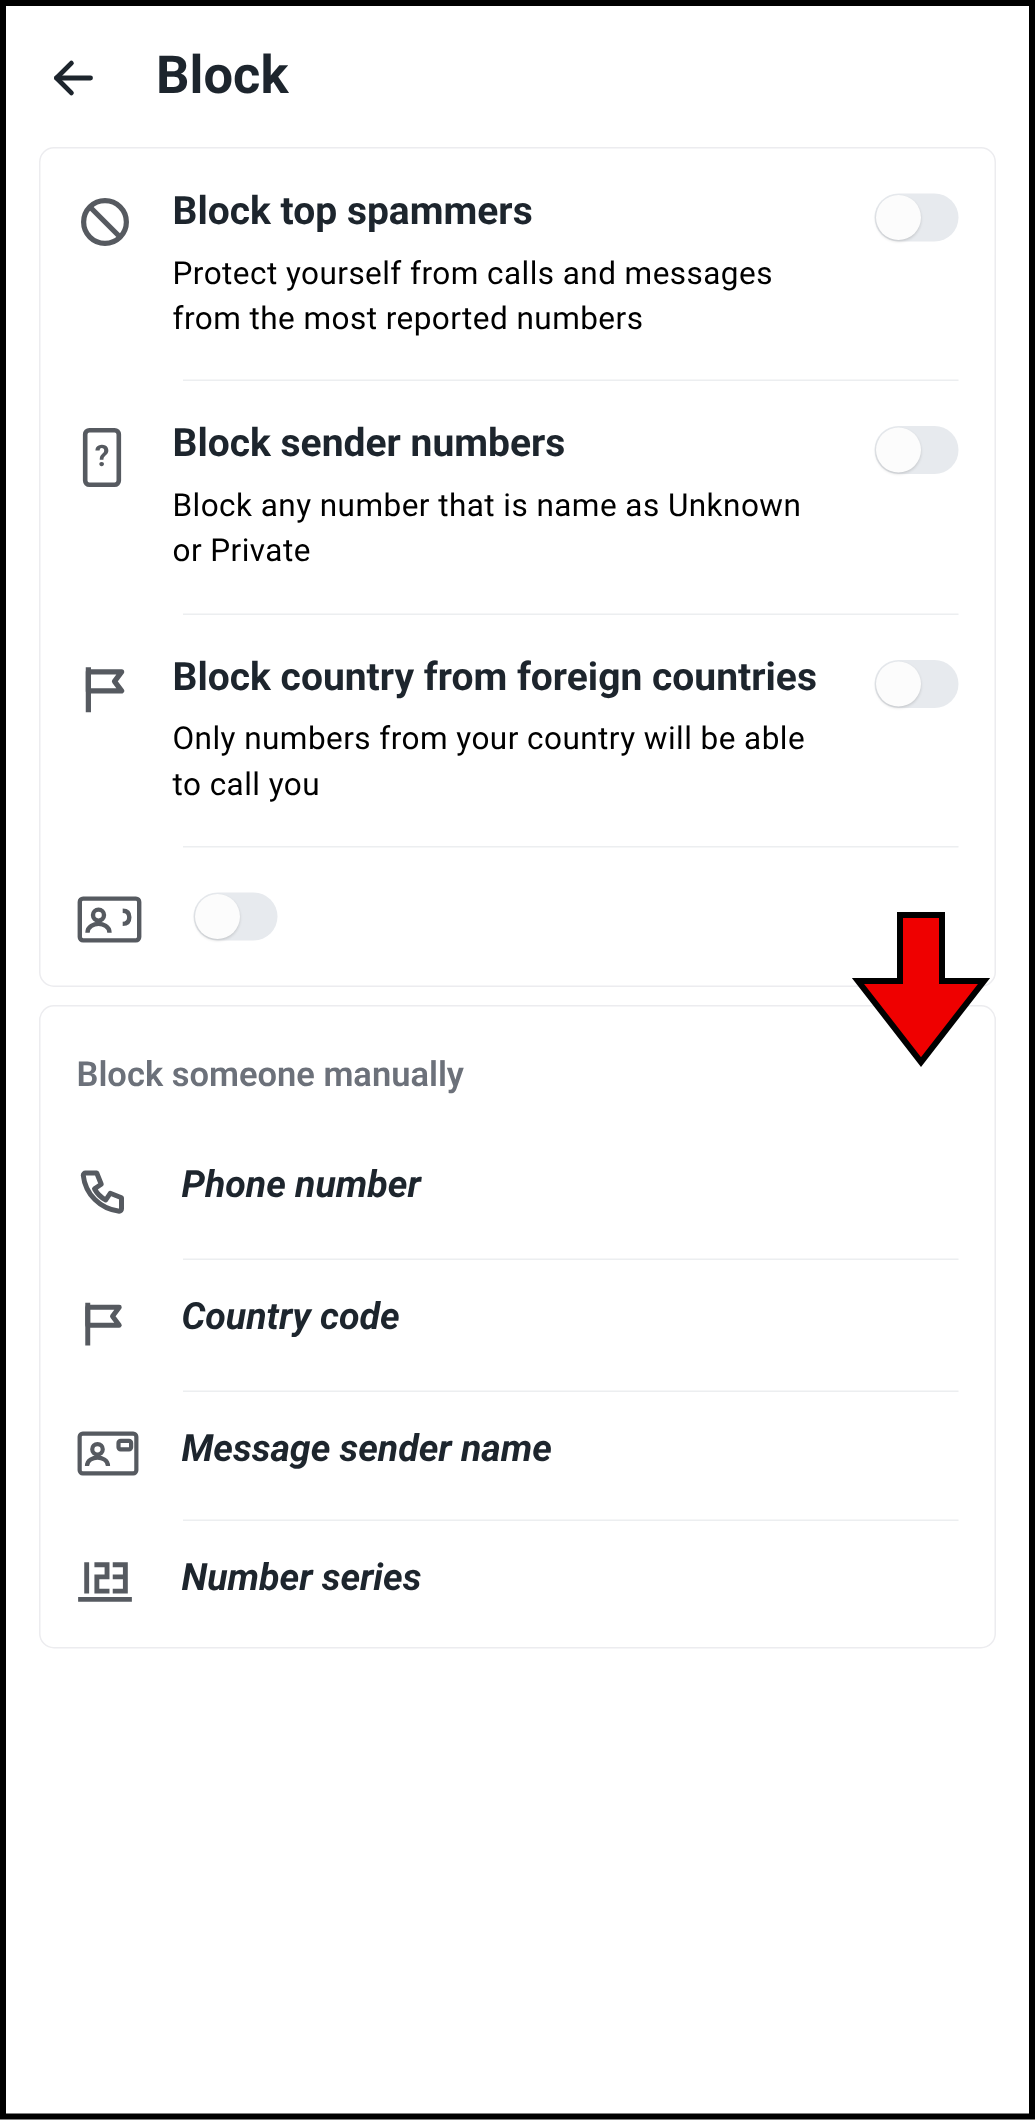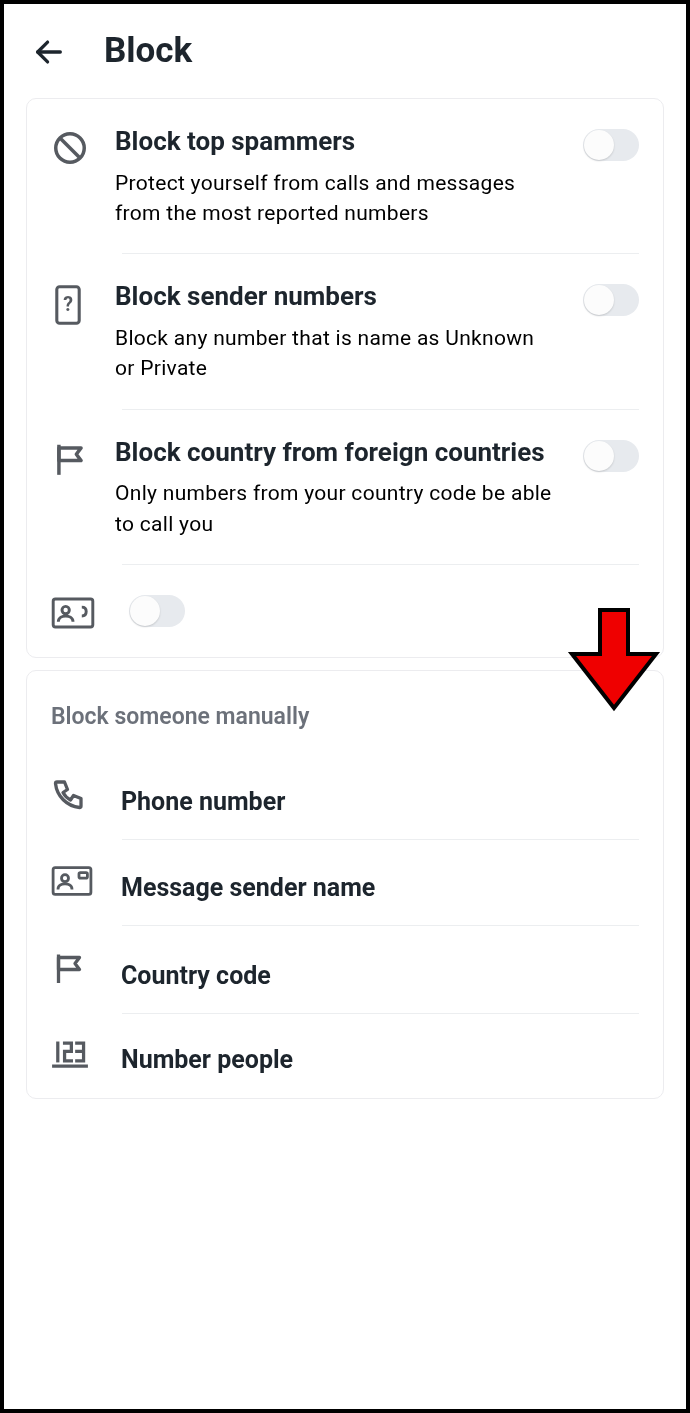--- a/index.html
+++ b/index.html
@@ -102,24 +102,25 @@
     box-shadow: 0 1px 2px rgba(0,0,0,.15);
   }
   .section-title {
     font-size: 23px;
     font-weight: 600;
     color: #6c717a;
     padding: 32px 24px 22px 24px;
   }
   .list-row {
     display: flex;
-    align-items: flex-end;
+    align-items: flex-start;
     padding: 24px 24px 24px 24px;
     position: relative;
     cursor: pointer;
+    font-style: italic;
   }
   .list-row::after{
     content:"";
     position:absolute;
     left: 95px; right: 24px; bottom:0;
     height:1px;
     background:#eceef0;
   }
   .list-row:last-child::after{ display:none; }
   .list-icon {
@@ -192,21 +193,21 @@
 
   <div class="row indent-divider">
     <div class="icon-col">
       <svg width="38" height="38" viewBox="0 0 24 24" fill="none" stroke="currentColor" stroke-width="2.2" stroke-linejoin="round">
           <line x1="5" y1="3" x2="5" y2="22"></line>
           <path d="M5 5 L19 5 L16 9 L19 13 L5 13 Z"></path>
         </svg>
     </div>
     <div class="content-col">
       <div class="row-title">Block country from foreign countries</div>
-      <div class="row-sub">Only numbers from your country code be able to call you</div>
+      <div class="row-sub">Only numbers from your country will be able to call you</div>
     </div>
     <div class="toggle-col">
       <div class="toggle">
           <div class="knob"></div>
         </div>
     </div>
   </div>
 
   <div class="row">
     <div class="icon-col">
@@ -233,50 +234,50 @@
     <div class="list-icon">
       <svg width="36" height="36" viewBox="0 0 24 24" fill="none" stroke="currentColor" stroke-width="2.2" stroke-linejoin="round">
           <path d="M4 4 h5 l2 5 -3 2 a12 12 0 0 0 5 5 l2 -3 5 2 v5 a1 1 0 0 1 -1 1 A18 18 0 0 1 3 5 a1 1 0 0 1 1 -1 z"></path>
         </svg>
     </div>
     <div class="list-label">Phone number</div>
   </div>
 
   <div class="list-row">
     <div class="list-icon">
+      <svg width="36" height="36" viewBox="0 0 24 24" fill="none" stroke="currentColor" stroke-width="2.2" stroke-linejoin="round">
+          <line x1="5" y1="3" x2="5" y2="22"></line>
+          <path d="M5 5 L19 5 L16 9 L19 13 L5 13 Z"></path>
+        </svg>
+    </div>
+    <div class="list-label">Country code</div>
+  </div>
+
+  <div class="list-row">
+    <div class="list-icon">
       <svg width="42" height="34" viewBox="0 0 30 22" fill="none" stroke="currentColor" stroke-width="2">
           <rect x="1.5" y="1.5" width="27" height="19" rx="1.5"></rect>
           <circle cx="10" cy="9" r="2.5"></circle>
           <path d="M5 17 c0-3 3-4 5-4 s5 1 5 4"></path>
           <rect x="20" y="5" width="6" height="4" rx="1"></rect>
         </svg>
     </div>
     <div class="list-label">Message sender name</div>
   </div>
 
   <div class="list-row">
     <div class="list-icon">
-      <svg width="36" height="36" viewBox="0 0 24 24" fill="none" stroke="currentColor" stroke-width="2.2" stroke-linejoin="round">
-          <line x1="5" y1="3" x2="5" y2="22"></line>
-          <path d="M5 5 L19 5 L16 9 L19 13 L5 13 Z"></path>
-        </svg>
-    </div>
-    <div class="list-label">Country code</div>
-  </div>
-
-  <div class="list-row">
-    <div class="list-icon">
       <svg width="38" height="32" viewBox="0 0 28 22" fill="none" stroke="currentColor" stroke-width="2.4" stroke-linecap="square">
           <line x1="2" y1="20" x2="26" y2="20"></line>
           <line x1="5" y1="3" x2="5" y2="16"></line>
           <path d="M10 3 h5 v6 h-5 v7 h5"></path>
           <path d="M19 3 h5 v6 h-5 M24 9 v7 h-5"></path>
         </svg>
     </div>
-    <div class="list-label">Number people</div>
+    <div class="list-label">Number series</div>
   </div>
 
 </div>
 
 <div class="arrow-annotation">
   <svg width="100" height="110" viewBox="0 0 100 110">
     <polygon points="36,4 64,4 64,48 92,48 50,102 8,48 36,48" fill="#ef0000" stroke="#000" stroke-width="4" stroke-linejoin="miter"></polygon>
   </svg>
 </div>
 

